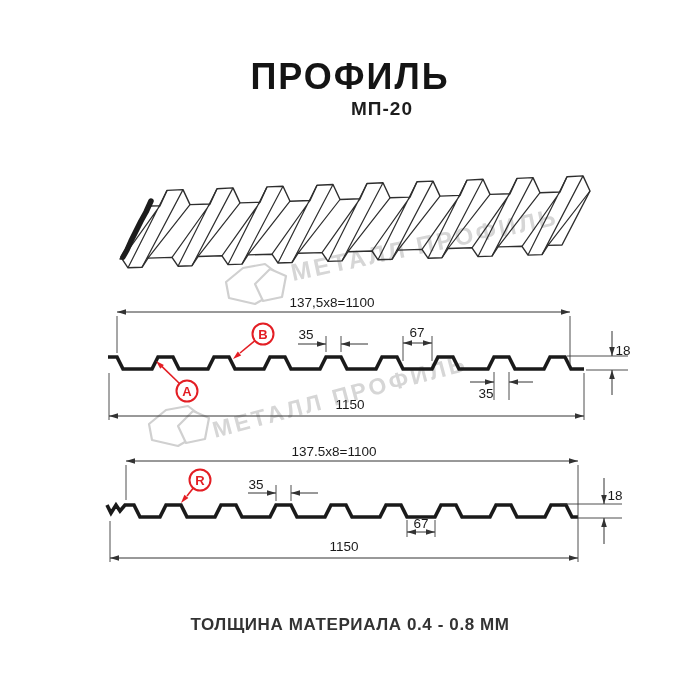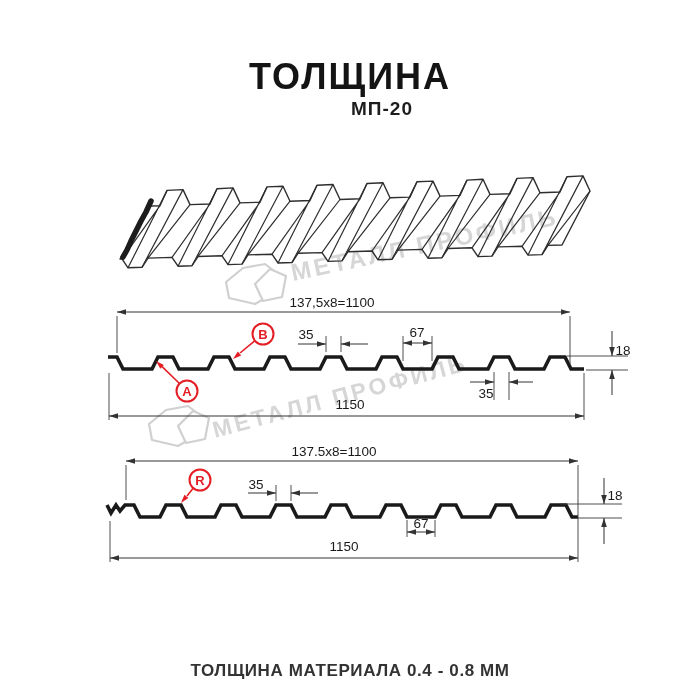--- a/index.html
+++ b/index.html
@@ -2,41 +2,41 @@
 <html><head>
 <meta charset="utf-8">
 <style>
   html,body{margin:0;padding:0;background:#ffffff;}
   body{width:700px;height:700px;position:relative;overflow:hidden;
        font-family:"Liberation Sans",sans-serif;}
   .hdr{position:absolute;left:0;width:700px;text-align:center;color:#141414;}
   #title{top:56px;font-size:36px;font-weight:700;letter-spacing:2px;}
   #subtitle{top:98px;font-size:19px;font-weight:600;letter-spacing:1px;color:#1d1d1d;padding-left:32px;}
   #footer-note{position:absolute;top:615px;left:0;width:700px;text-align:center;
-       font-size:17px;font-weight:600;letter-spacing:0.6px;color:#333;margin-top:46px;}
+       font-size:17px;font-weight:600;letter-spacing:0.6px;color:#333;}
   svg{position:absolute;left:0;top:0;}
   .sheet3d{fill:none;stroke:#2e2e2e;stroke-width:1.4;stroke-linejoin:round;}
   .ribline{fill:none;stroke:#2e2e2e;stroke-width:1.2;}
   .endcap{fill:none;stroke:#1c1c1c;stroke-width:5.5;stroke-linecap:round;stroke-linejoin:round;}
   .profile{fill:none;stroke:#1a1a1a;stroke-width:3.6;stroke-linejoin:miter;}
   .dimline{stroke:#333;stroke-width:1;fill:none;}
   .extline{stroke:#3a3a3a;stroke-width:0.9;fill:none;}
   .arrow{fill:#333;stroke:none;}
   .dimtext{font-size:13.5px;fill:#1a1a1a;text-anchor:middle;}
   .wmtext{font-weight:700;fill:#d6d6d6;letter-spacing:3px;}
   .wmlogo{fill:#ffffff;stroke:#d0d0d0;stroke-width:2.2;stroke-linejoin:round;}
   .callout-circle{fill:#fff;stroke:#e31e24;stroke-width:2;}
   .callout-letter{font-size:13px;font-weight:700;fill:#e31e24;text-anchor:middle;}
   .leader{stroke:#e31e24;stroke-width:1.6;fill:none;}
   .leaderhead{fill:#e31e24;stroke:none;}
 </style>
 </head>
 <body>
 
-<div class="hdr" id="title">ТОЛЩИНА</div>
+<div class="hdr" id="title">ПРОФИЛЬ</div>
 <div class="hdr" id="subtitle">МП-20</div>
 
 <svg width="700" height="700" viewBox="0 0 700 700">
 
   <g>
     <g transform="translate(225,262)">
       <path class="wmlogo" d="M4,36 L1,20 L18,6 L40,2 L53,12 L49,31 L30,42 Z"></path>
       <path class="wmlogo" d="M30,22 L45,7 L61,14 L57,35 L38,39 Z"></path>
     </g>
     <text class="wmtext" font-size="24" transform="translate(293,281) rotate(-12)">МЕТАЛЛ ПРОФИЛЬ</text>

